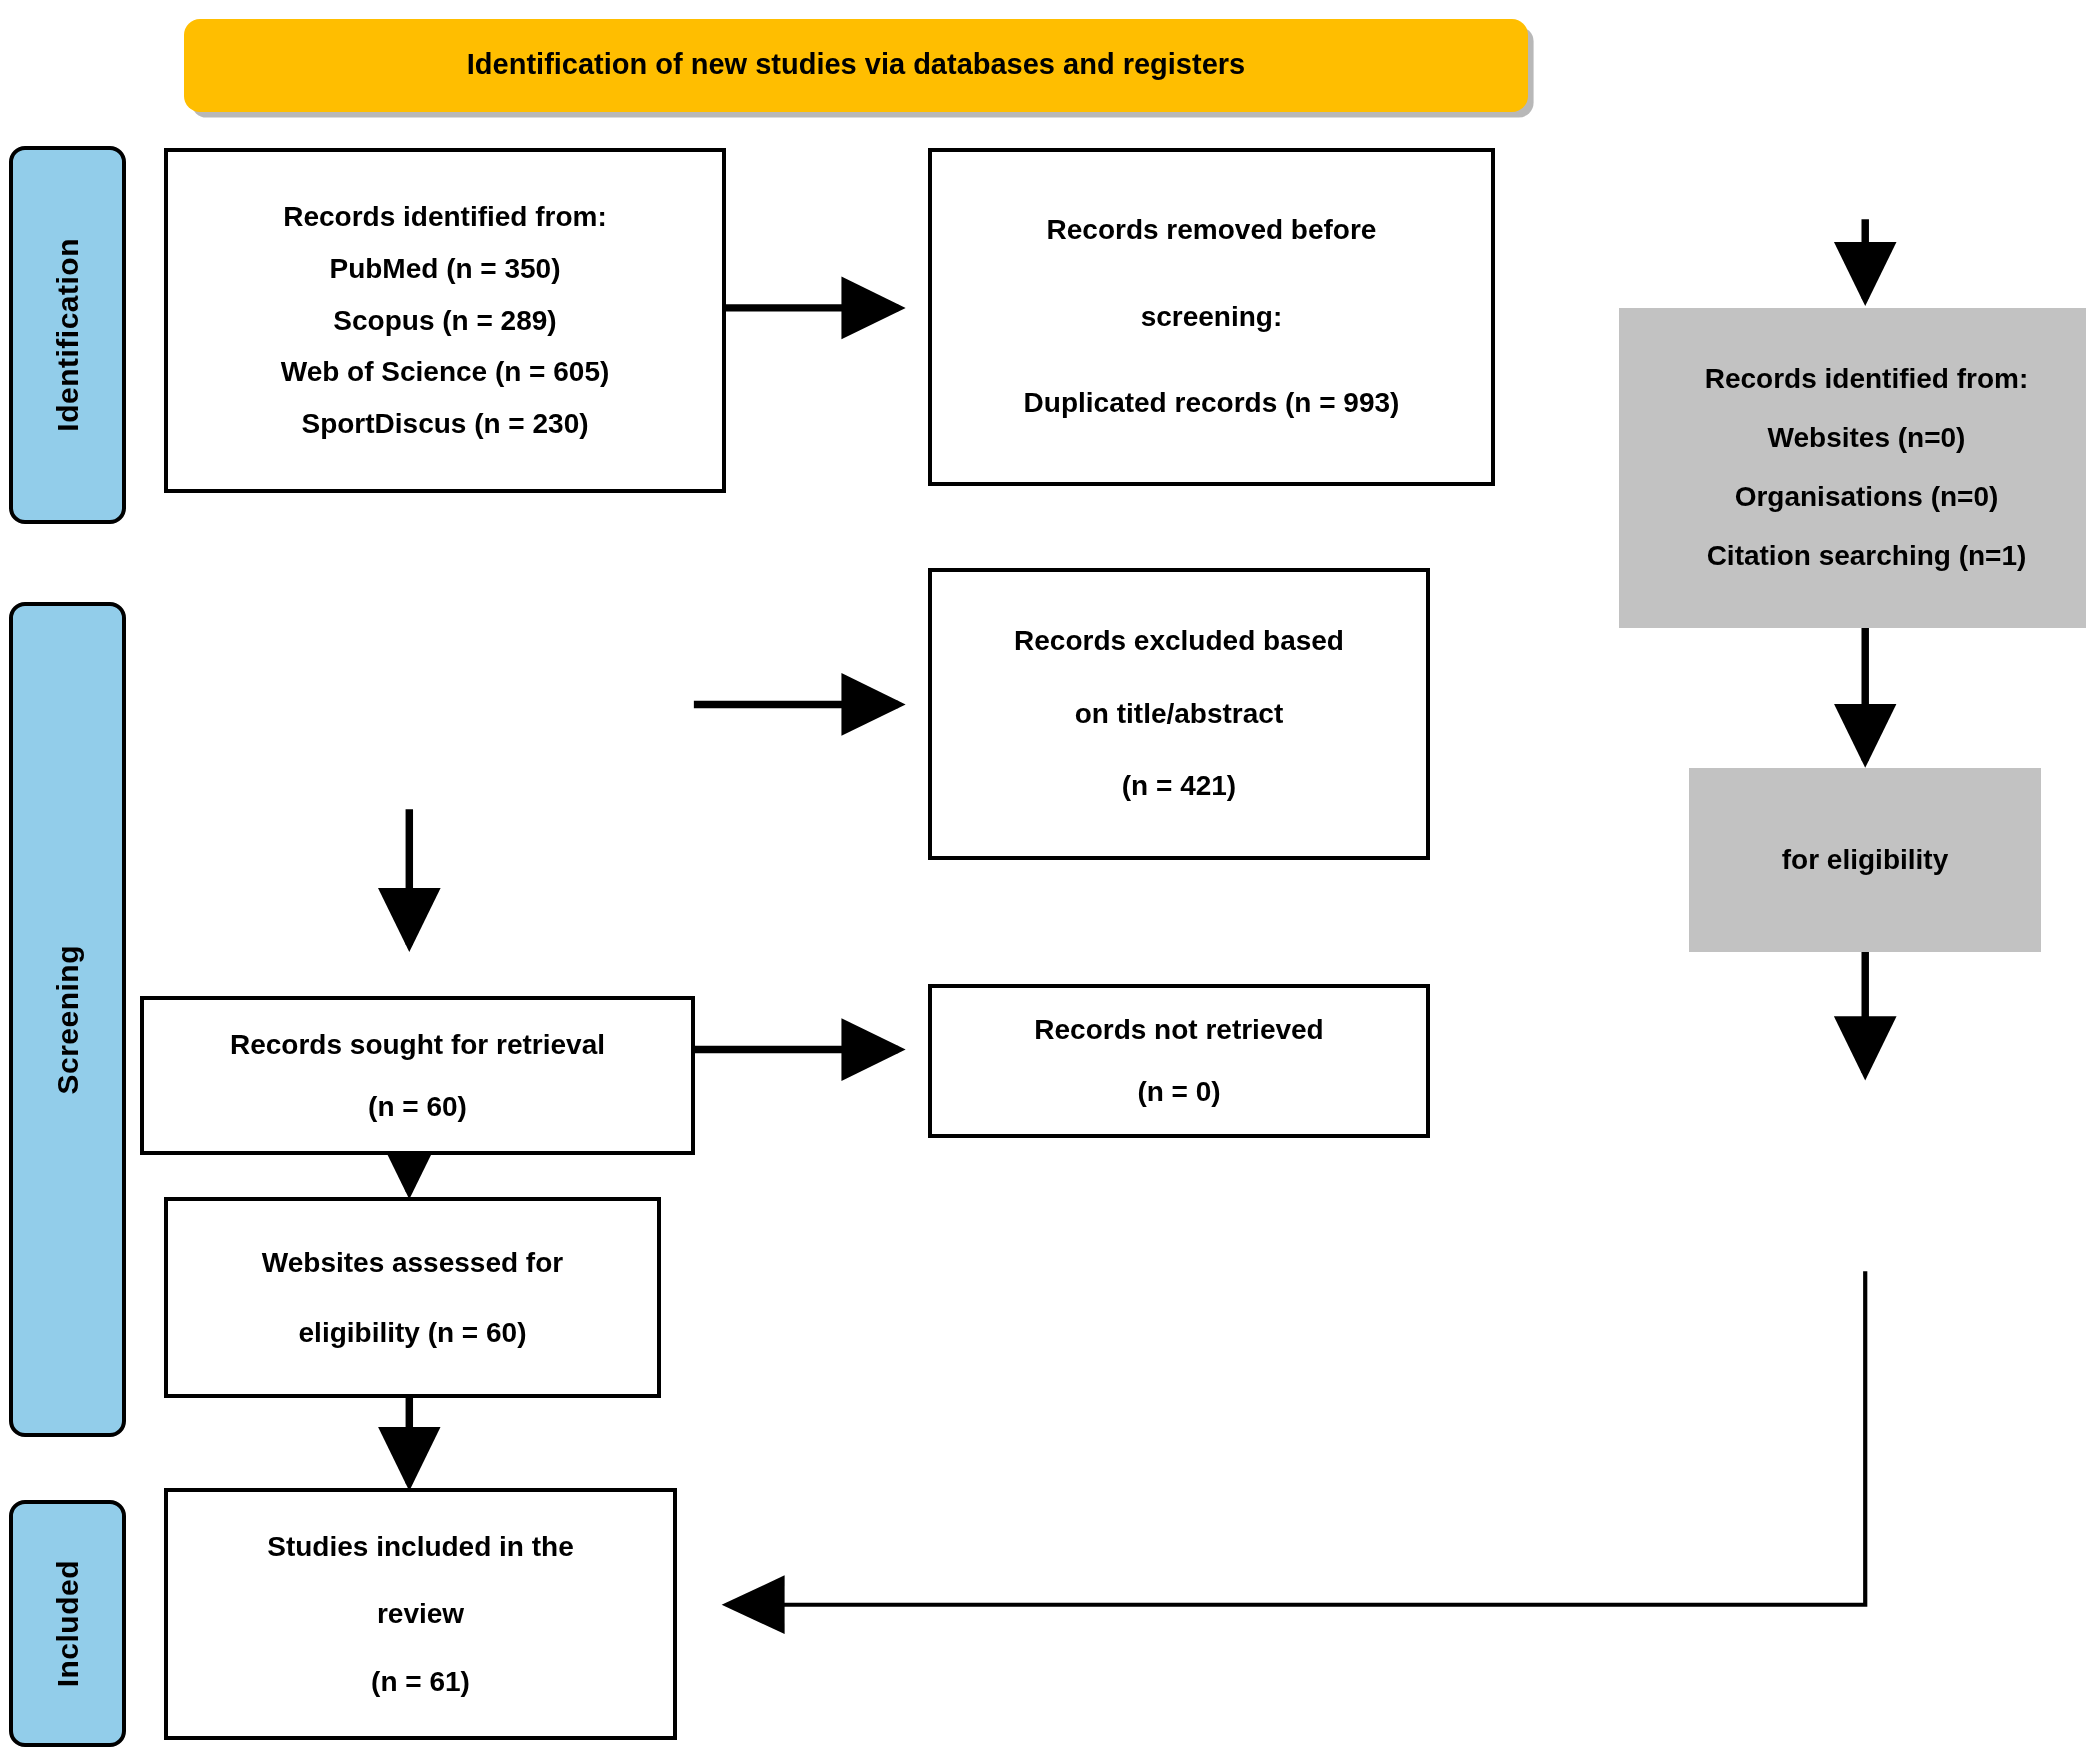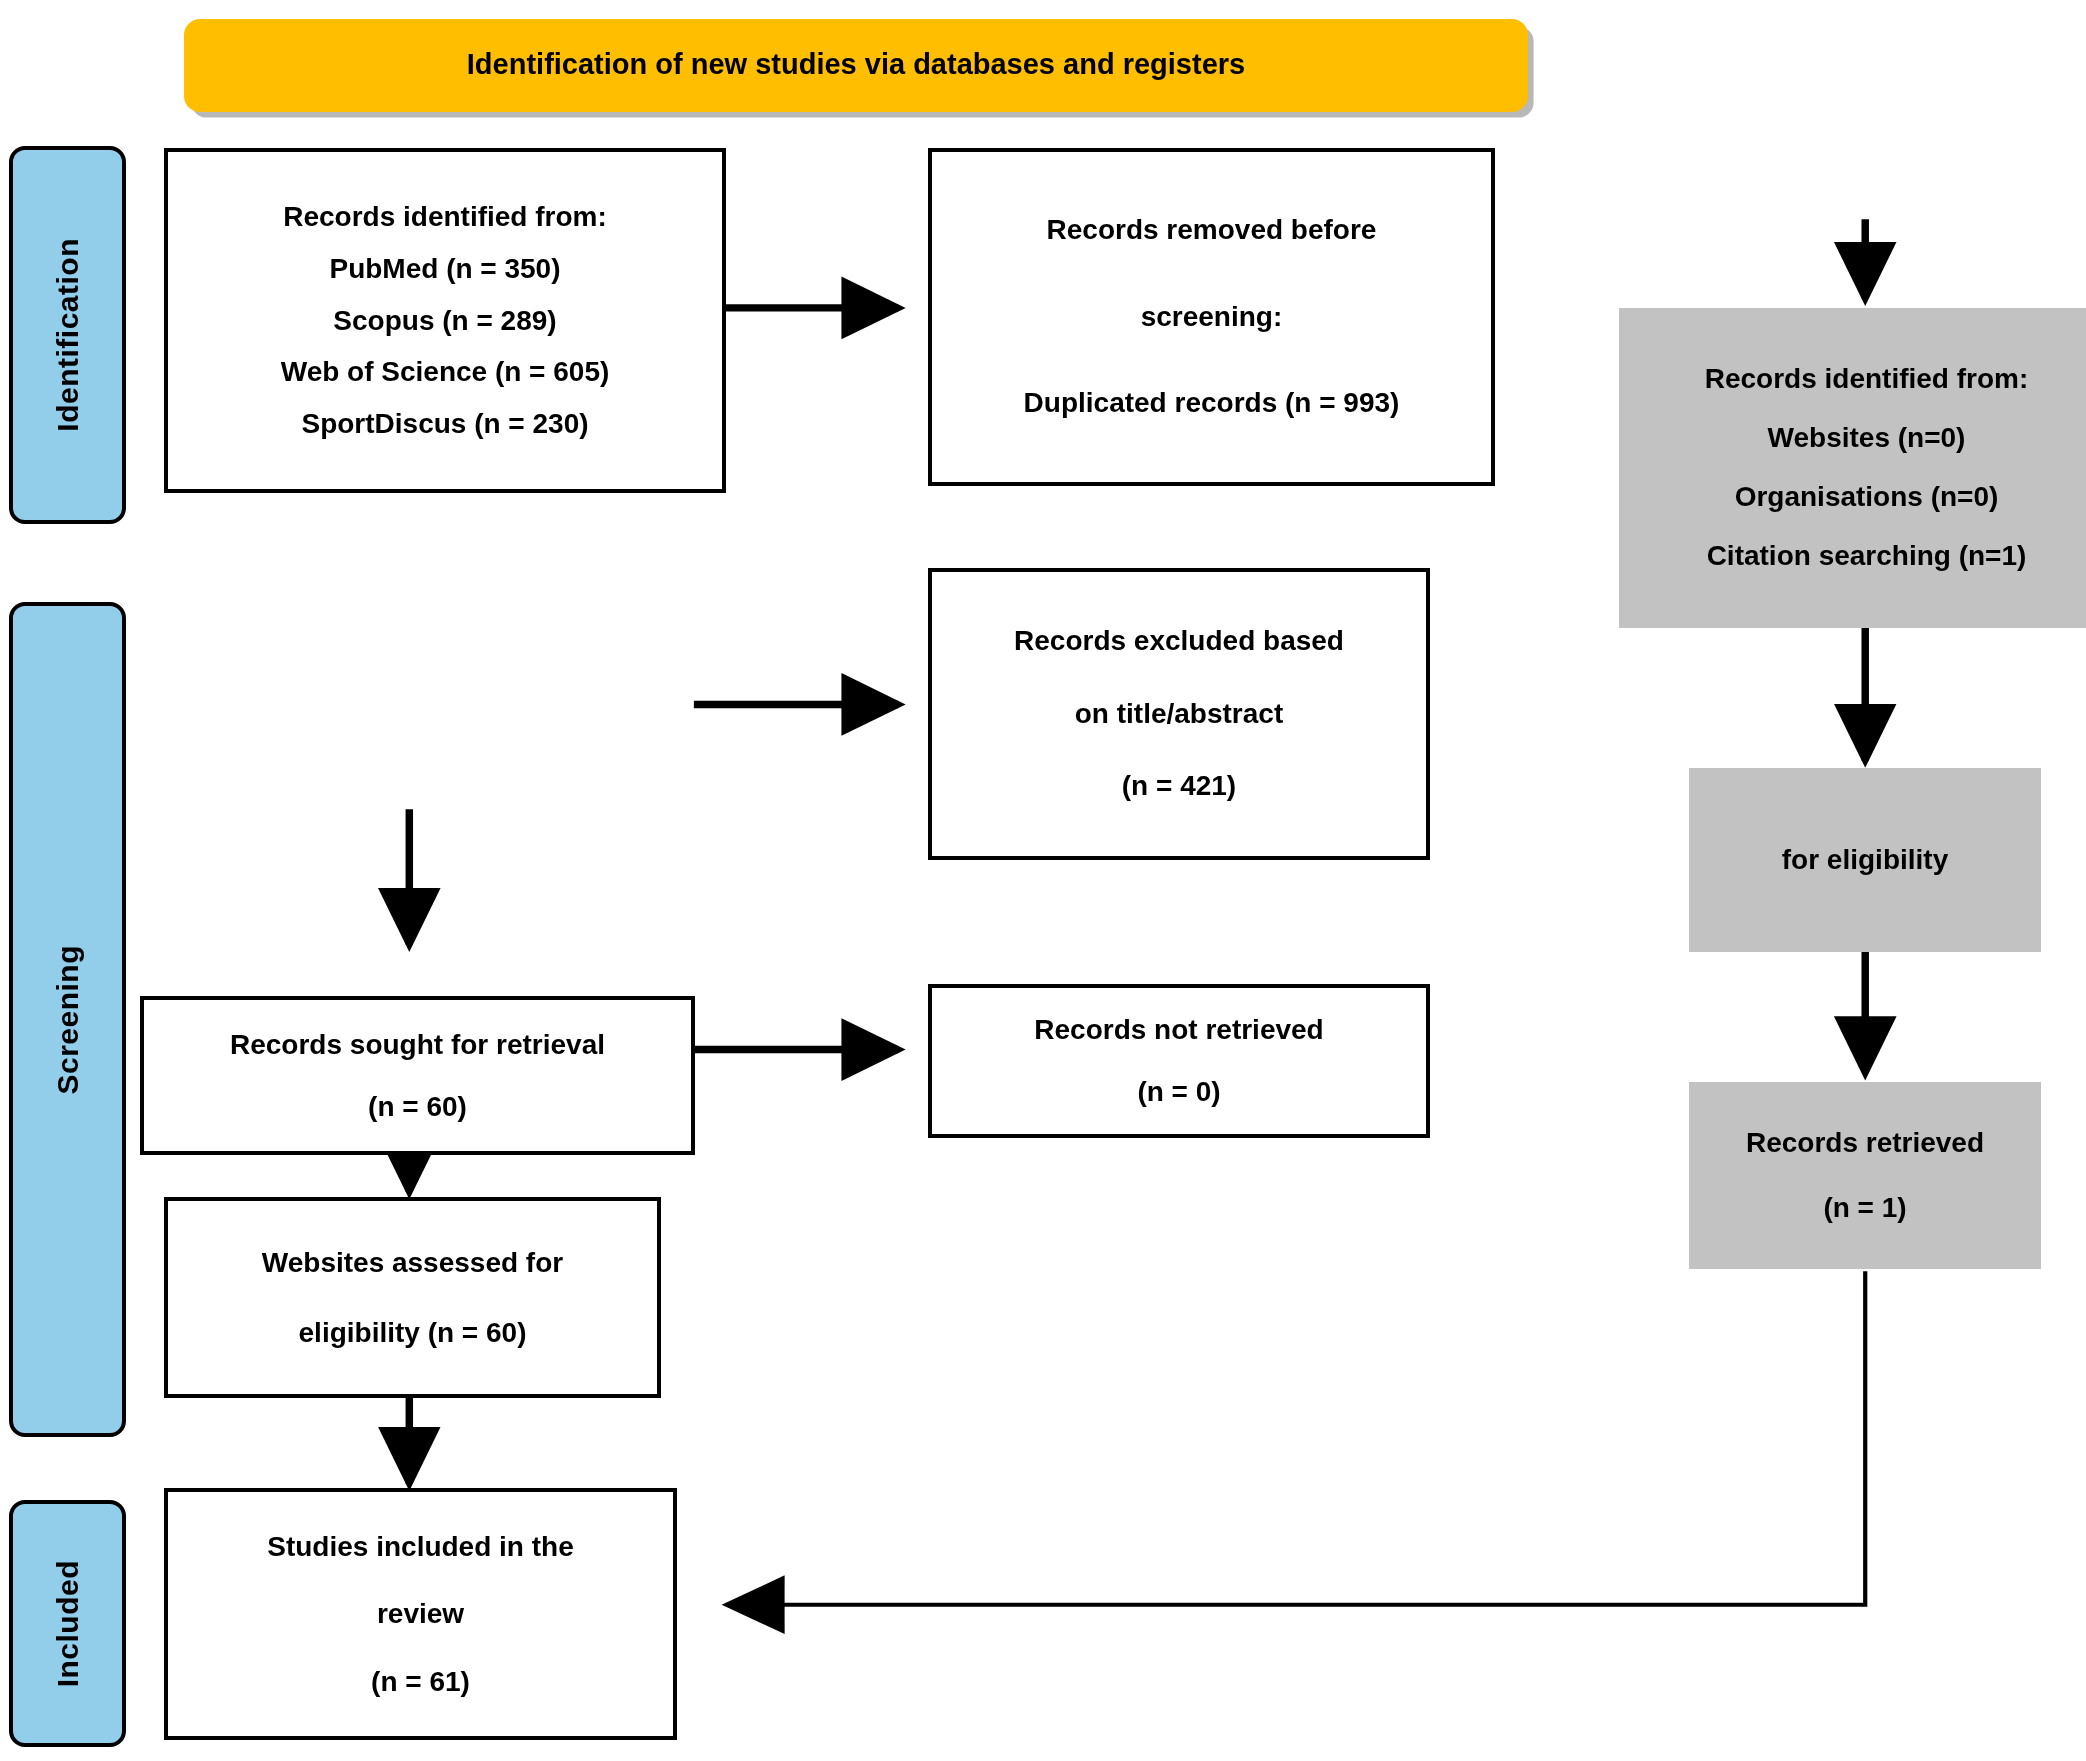--- a/index.html
+++ b/index.html
@@ -174,19 +174,15 @@
     <span class="ln">Records identified from:</span>
     <span class="ln">Websites (n=0)</span>
     <span class="ln">Organisations (n=0)</span>
     <span class="ln">Citation searching (n=1)</span>
   </div>
 
   <div class="node gbox" style="left:1689px;top:768px;width:352px;height:184px;font-size:28px;line-height:2.7;">
     <span class="ln">for eligibility</span>
   </div>
 
-  <div class="node gbox" style="left:1689px;top:1082px;width:352px;height:187px;font-size:28px;line-height:2.3;">
-    <span class="ln">Records retrieved</span>
-    <span class="ln">(n = 1)</span>
-  </div>
 
 </div>
 
 
 </body></html>

